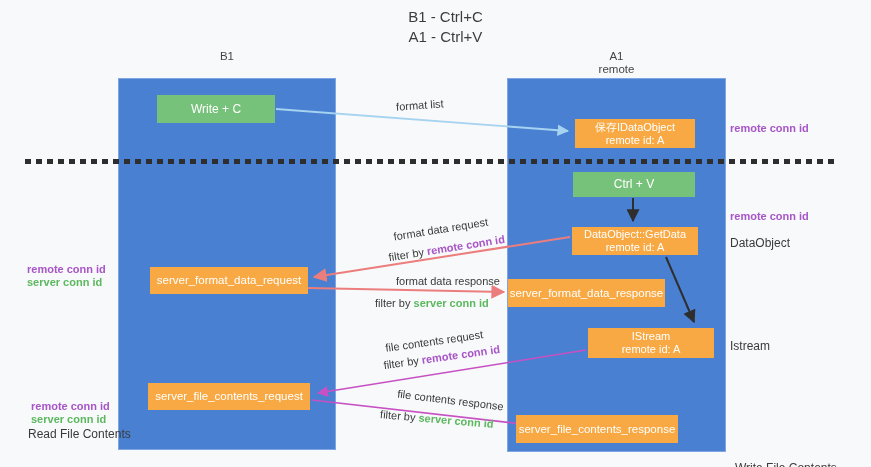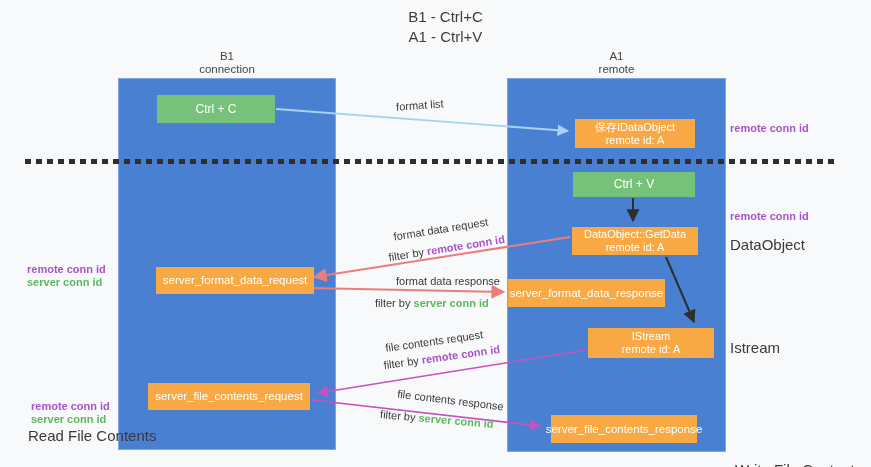--- a/index.html
+++ b/index.html
@@ -20,32 +20,32 @@
   svg.arrows { position:absolute; left:0; top:0; width:871px; height:467px; pointer-events:none; }
   .node { position:absolute; display:flex; flex-direction:column; align-items:center;
           justify-content:center; color:#fff; text-align:center; font-size:11.5px;
           line-height:13px; white-space:nowrap; }
   .node.orange { background:#f8a944; }
   .node.green  { background:#77c27a; }
   .n-ctrlc   { left:157px; top:95px;  width:118px; height:28px; font-size:12px; }
   .n-save    { left:575px; top:119px; width:120px; height:29px; font-size:11px; }
   .n-ctrlv   { left:573px; top:172px; width:122px; height:25px; font-size:12px; }
   .n-getdata { left:572px; top:227px; width:126px; height:28px; font-size:11px; }
-  .n-freq    { left:150px; top:267px; width:158px; height:27px;margin-left:6px; }
+  .n-freq    { left:150px; top:267px; width:158px; height:27px; }
   .n-fresp   { left:508px; top:279px; width:157px; height:28px; }
   .n-istream { left:588px; top:328px; width:126px; height:30px; font-size:11px; }
   .n-filereq { left:148px; top:383px; width:162px; height:27px; }
-  .n-fileresp{ left:551px; top:415px; width:146px; height:28px; }
+  .n-fileresp{ left:516px; top:415px; width:162px; height:28px; }
   .lbl { position:absolute; font-size:11px; color:#3a3a3a; white-space:nowrap; }
   .lbl .remote { color:#a855c8; font-weight:bold; }
   .lbl .server { color:#5cb85f; font-weight:bold; }
   .side { position:absolute; font-size:11px; white-space:nowrap; }
   .purple   { color:#a855c8; font-weight:bold; }
   .greentxt { color:#5cb85f; font-weight:bold; }
-  .darktxt  { color:#3a3a3a; font-size:15px; }
+  .darktxt  { color:#3a3a3a; font-size:12px; }
   .f-formatlist { left:396px; top:99px;  transform:rotate(-4deg); }
   .f-fdr   { left:393px; top:223px; transform:rotate(-9deg); }
   .f-fbr1  { left:388px; top:242px; transform:rotate(-9deg); }
   .f-fdresp{ left:388px; top:275px;margin-left:8px; }
   .f-fbs1  { left:375px; top:297px; }
   .f-fcr   { left:385px; top:335px; transform:rotate(-8deg); }
   .f-fbr2  { left:383px; top:351px; transform:rotate(-8deg); }
   .f-fcresp{ left:397px; top:394px; transform:rotate(7deg); }
   .f-fbs2  { left:380px; top:413px; transform:rotate(5deg); }
   .s-rc1 { left:730px; top:122px; }
@@ -64,21 +64,20 @@
 
 <div class="canvas">
 
   <div class="title">
     <div>B1 - Ctrl+C</div>
     <div>A1 - Ctrl+V</div>
   </div>
 
   <div class="lane-header lh-left">
     <div>B1</div>
-    <div>connection</div>
   </div>
   <div class="lane-header lh-right">
     <div>A1</div>
     <div>remote</div>
   </div>
 
   <div class="lane lane-left"></div>
   <div class="lane lane-right"></div>
 
   <div class="dashed"></div>
@@ -101,21 +100,21 @@
     <line x1="276" y1="109" x2="568" y2="131" stroke="#a5d3f0" stroke-width="1.8" marker-end="url(#m-blue)"></line>
     <line x1="633" y1="198" x2="633" y2="221" stroke="#2e2e2e" stroke-width="2" marker-end="url(#m-black)"></line>
     <line x1="666" y1="257" x2="694" y2="322" stroke="#2e2e2e" stroke-width="2" marker-end="url(#m-black)"></line>
     <line x1="570" y1="237" x2="314" y2="277" stroke="#ec7d7d" stroke-width="2" marker-end="url(#m-salmon)"></line>
     <line x1="308" y1="288" x2="504" y2="292" stroke="#ec7d7d" stroke-width="2" marker-end="url(#m-salmon)"></line>
     <line x1="586" y1="350" x2="318" y2="393" stroke="#c750c3" stroke-width="1.6" marker-end="url(#m-magenta)"></line>
     <line x1="312" y1="400" x2="540" y2="426" stroke="#c750c3" stroke-width="1.6" marker-end="url(#m-magenta)"></line>
   </svg>
 
   <div class="node green n-ctrlc">
-    <span>Ctrl + C</span>
+    <span>Write + C</span>
   </div>
 
   <div class="node orange n-save">
     <span>保存IDataObject</span>
     <span>remote id: A</span>
   </div>
 
   <div class="node green n-ctrlv">
     <span>Ctrl + V</span>
   </div>

